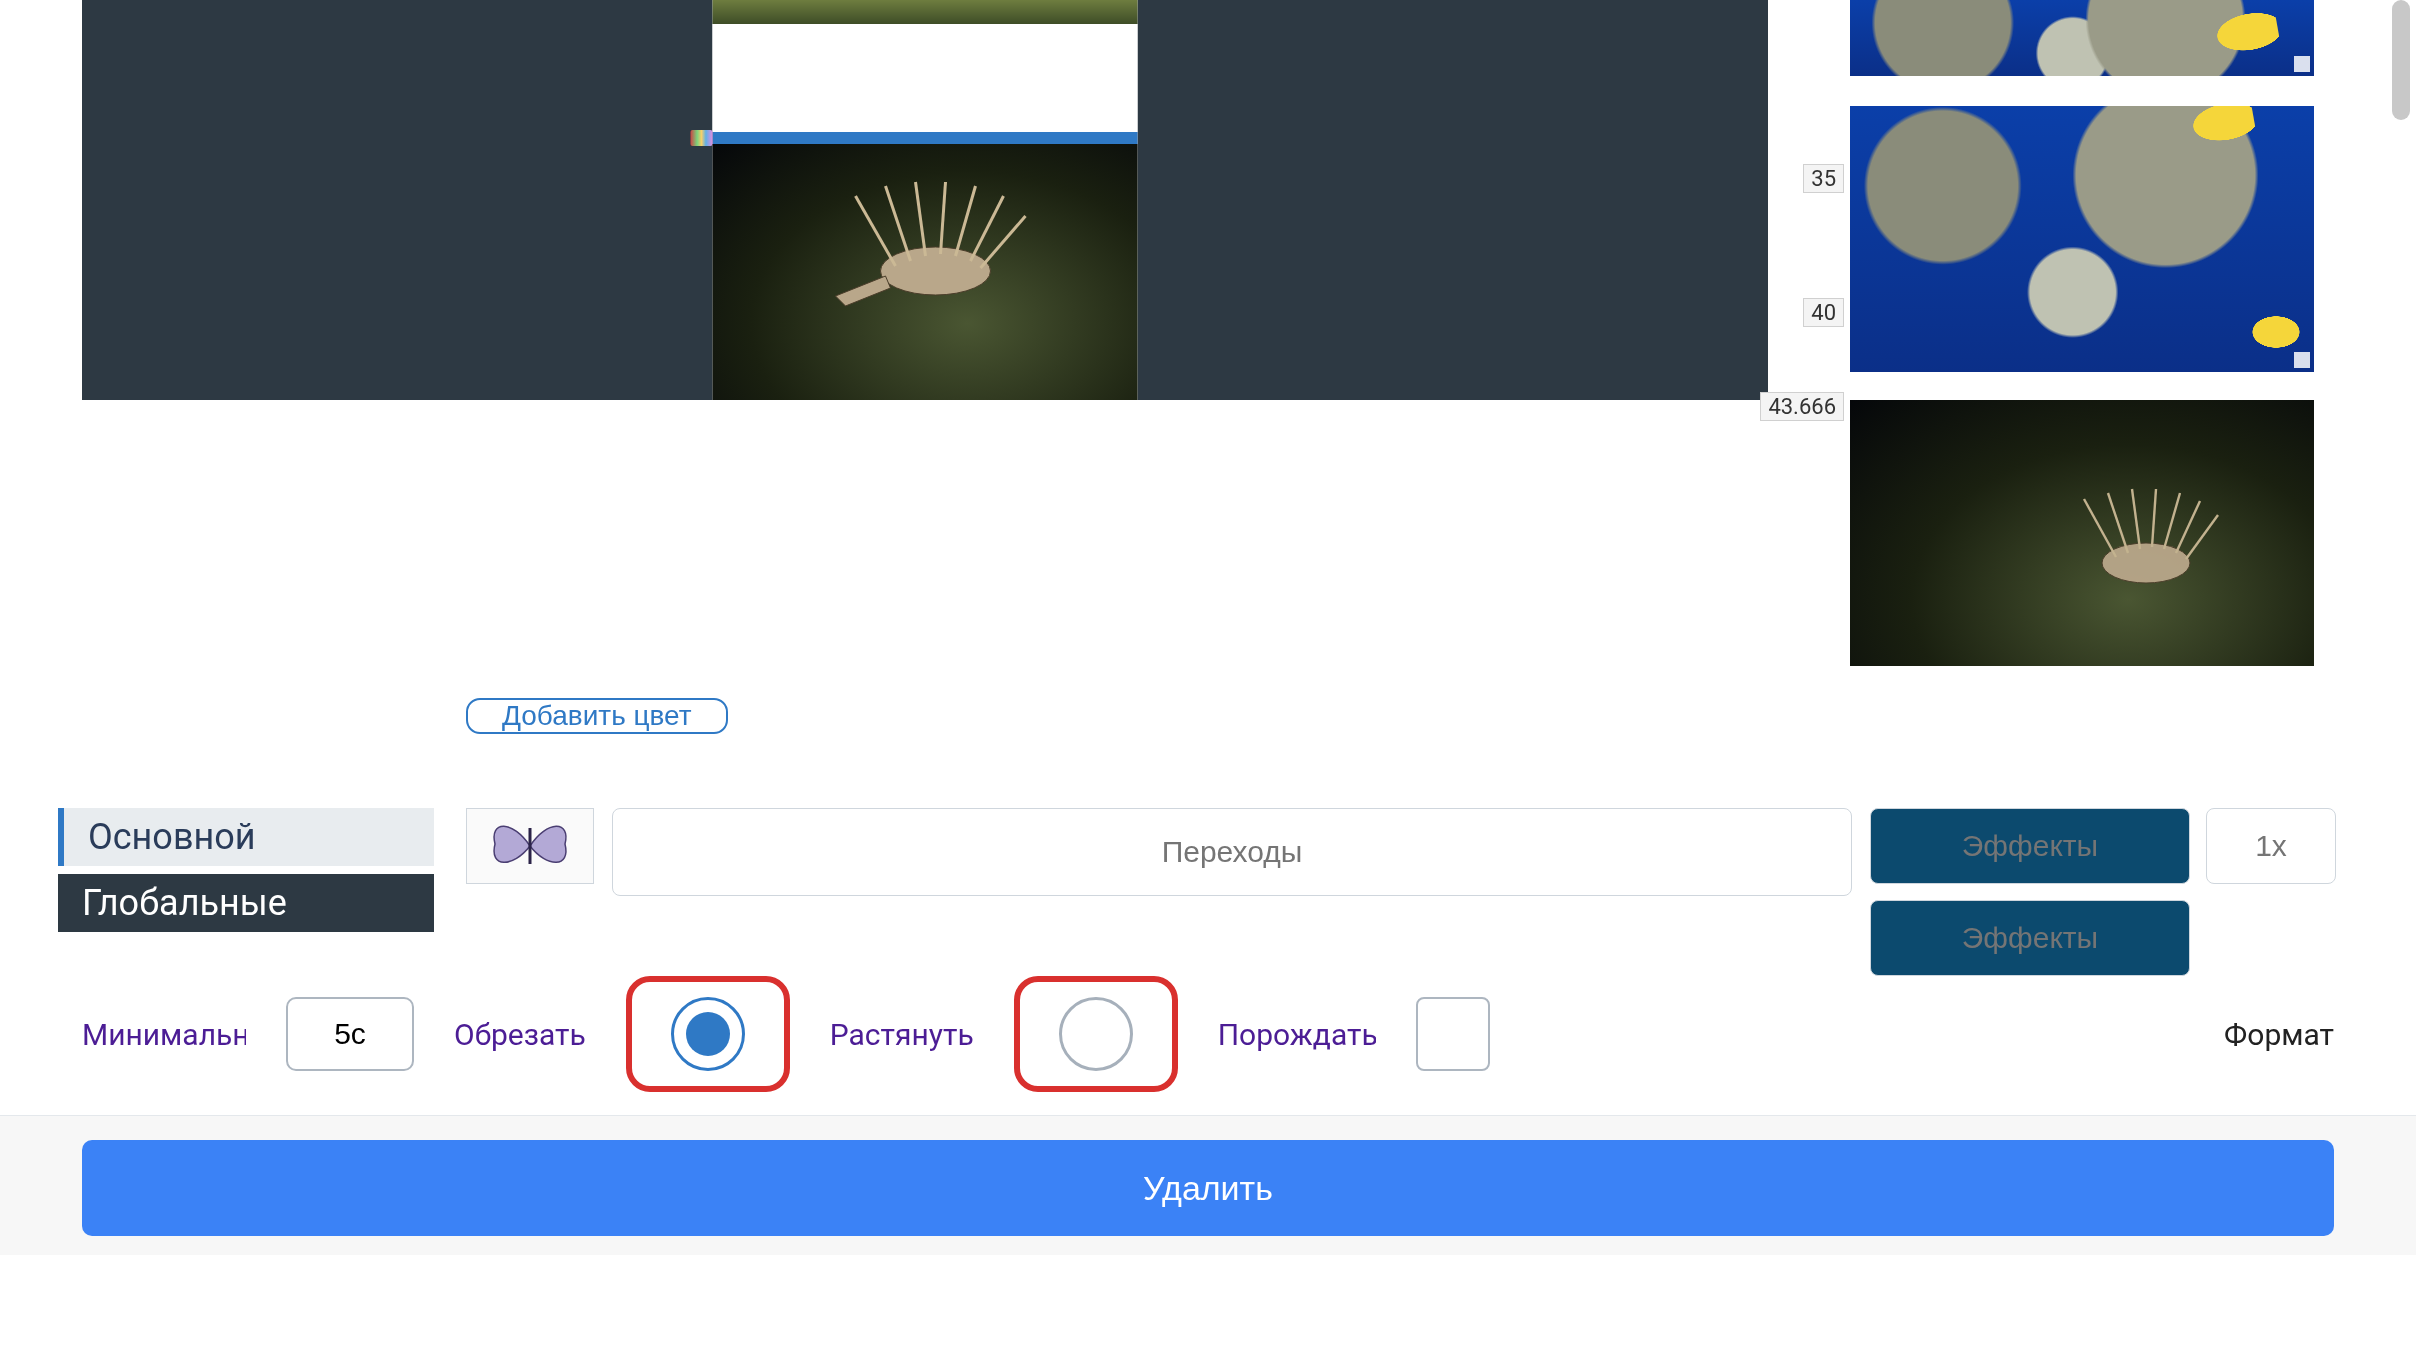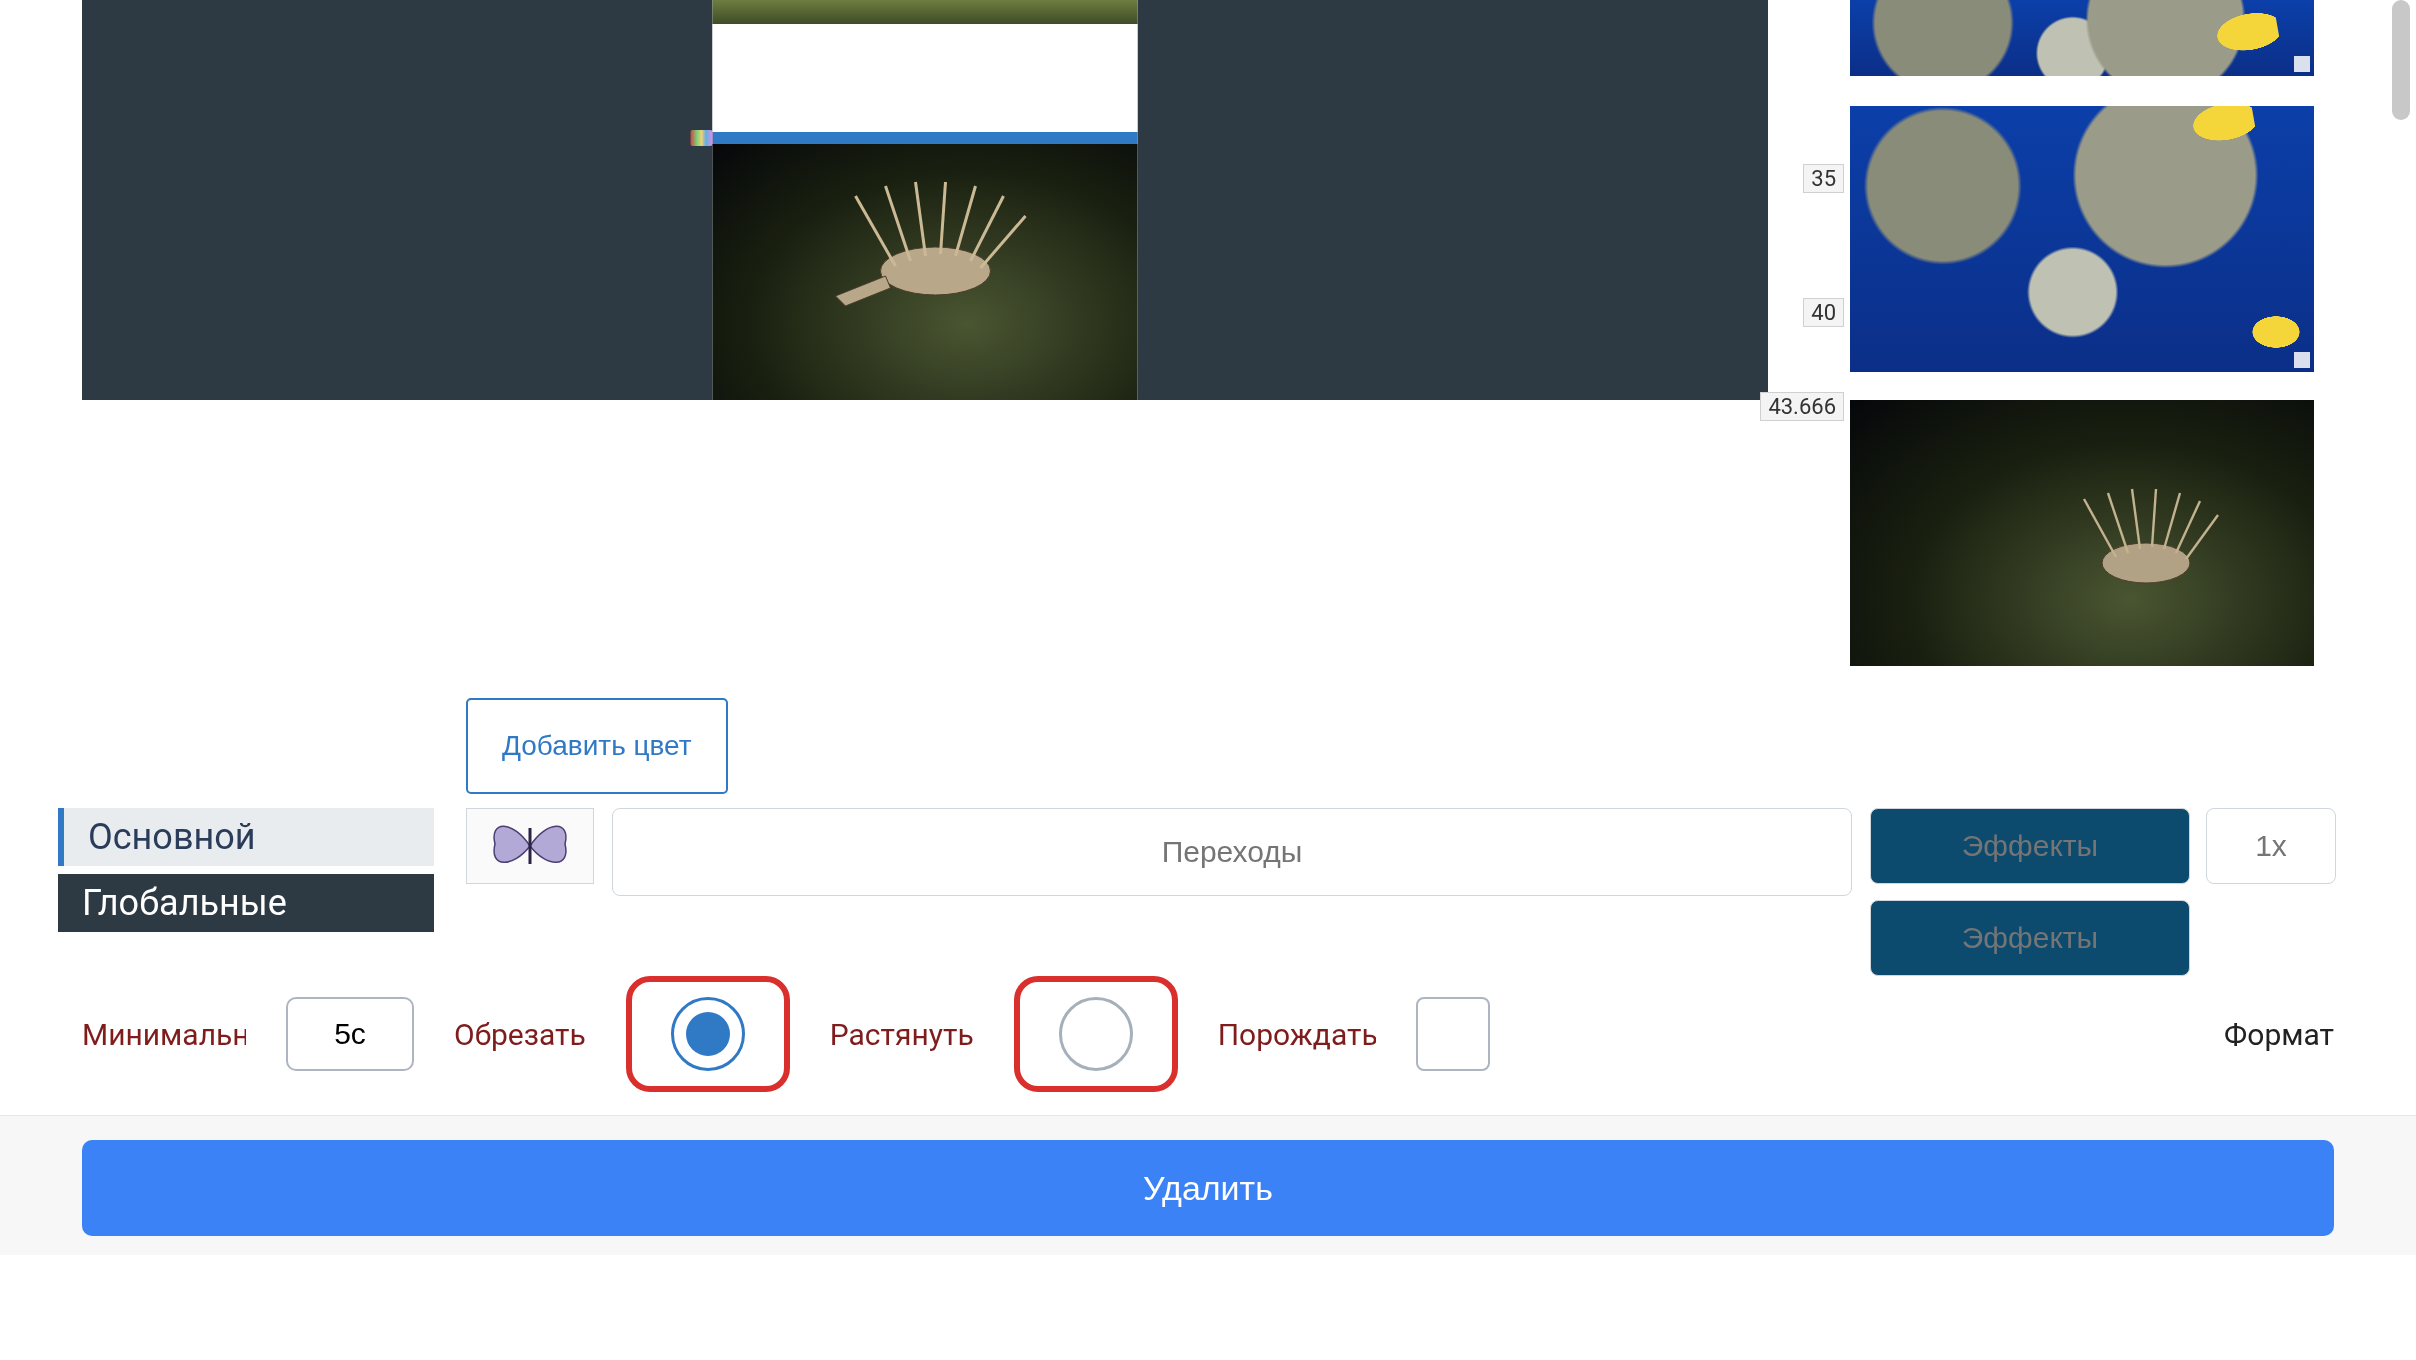--- a/index.html
+++ b/index.html
@@ -109,27 +109,27 @@
   .tab {
     font-size:36px; padding:8px 24px; margin-bottom:8px;
     display:inline-block; width:376px;
   }
   .tab-main { background:#e8ecef; color:#2a3c5a; border-left:6px solid #2f79c5; }
   .tab-global { background:#2d3943; color:#fff; }
 
   
   .add-color-btn {
     position:absolute; left:466px; top:698px;
-    padding:30px 34px;
+    padding:0 34px;
     border:2px solid #2f79c5;
     color:#2f79c5;
     background:#fff;
     font-size:28px;
     cursor:pointer;
-    border-radius:5px;
+    border-radius:14px;
   }
 
   
   .row-swatches {
     position:absolute; top:808px; left:466px; right:80px; height:76px;
     display:flex; gap:18px; align-items:flex-start;
   }
   .swatch {
     width:128px; height:76px;
     border:1px solid #cfd6dd;
@@ -159,21 +159,21 @@
   }
   .effects-row1 { display:flex; gap:16px; }
 
   
   .settings-row {
     position:absolute; left:82px; top:988px; right:82px;
     display:flex; align-items:center; gap:40px;
     height:92px;
     font-size:30px;
   }
-  .label { color:#7f1d1d; white-space:nowrap; overflow:hidden; }
+  .label { color:#4c1d95; white-space:nowrap; overflow:hidden; }
   .label-min { width:164px; }
   .dur-input {
     width:128px; height:74px;
     border:2px solid #adb6c0; border-radius:10px;
     font-size:30px; text-align:center;
   }
   .radio-wrap {
     width:164px; height:116px;
     border:6px solid #d9302e; border-radius:24px;
     display:flex; align-items:center; justify-content:center;

